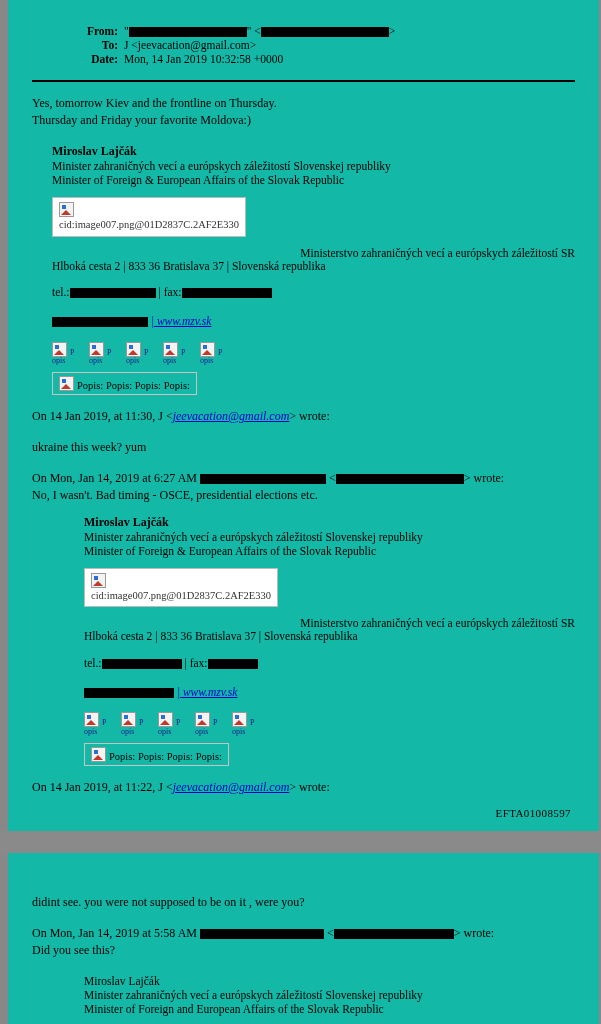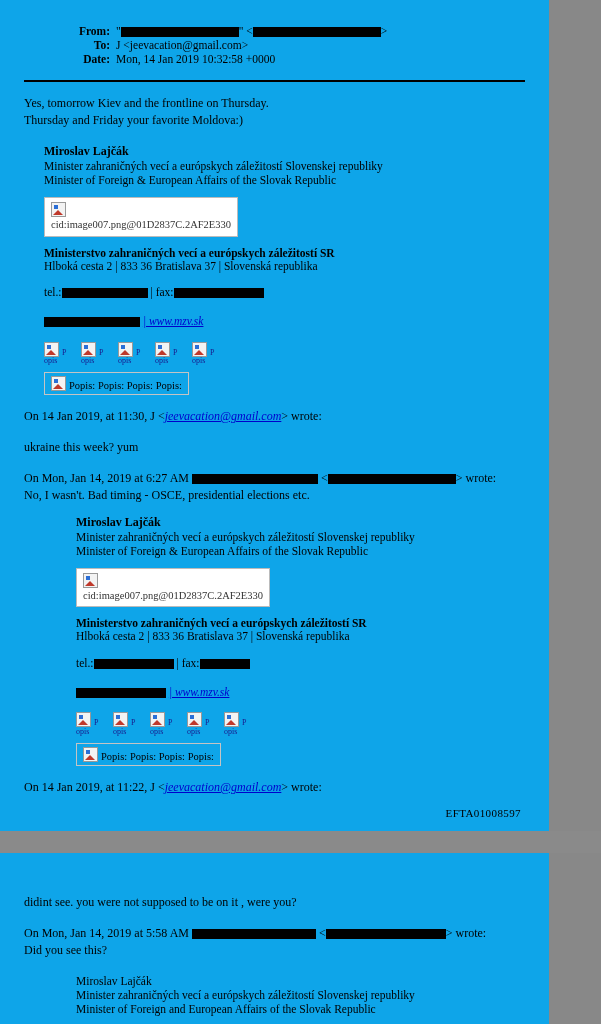--- a/index.html
+++ b/index.html
@@ -6,24 +6,25 @@
     margin: 0;
     padding: 0;
     background: #888888;
   }
   body {
     width: 601px;
     font-family: "Liberation Serif", serif;
     -webkit-font-smoothing: antialiased;
   }
   .page {
-    background: #0ea5e9;
-    width: 549px;
+    background: #14b8a6;
+    width: 591px;
     box-sizing: border-box;
     position: relative;
+    margin-left: 8px;
   }
   .page1 { padding: 18px 24px 6px 24px; min-height: 730px; }
   .gap { height: 22px; background: #8a8a8a; }
   .page2 { padding: 28px 24px 10px 24px; min-height: 270px; }
 
   .hdr-table { margin: 6px 0 0 0; border-collapse: collapse; }
   .hdr-row td { vertical-align: top; padding: 1px 0; }
   .hdr-label {
     text-align: right;
     font-weight: bold;
@@ -50,21 +51,21 @@
   p.body {
     font-size: 12px;
     margin: 0 0 2px 0;
     line-height: 1.25;
   }
   .indent1 { margin-left: 20px; }
   .indent2 { margin-left: 38px; }
   .indent3 { margin-left: 52px; }
   .sig-name { font-weight: bold; font-size: 12px; margin: 0; }
   .sig-line { font-size: 11.5px; margin: 0; line-height: 1.22; }
-  .sig-org { font-weight: bold; font-size: 11.5px; margin: 0; }
+  .sig-org { font-weight: normal; font-size: 11.5px; margin: 0; text-align: right; }
   .imgbox {
     border: 1px solid #bbbbbb;
     background: #ffffff;
     display: inline-block;
     padding: 4px 6px;
     font-size: 10.5px;
     color: #333;
     line-height: 1.2;
     max-width: 180px;
   }

